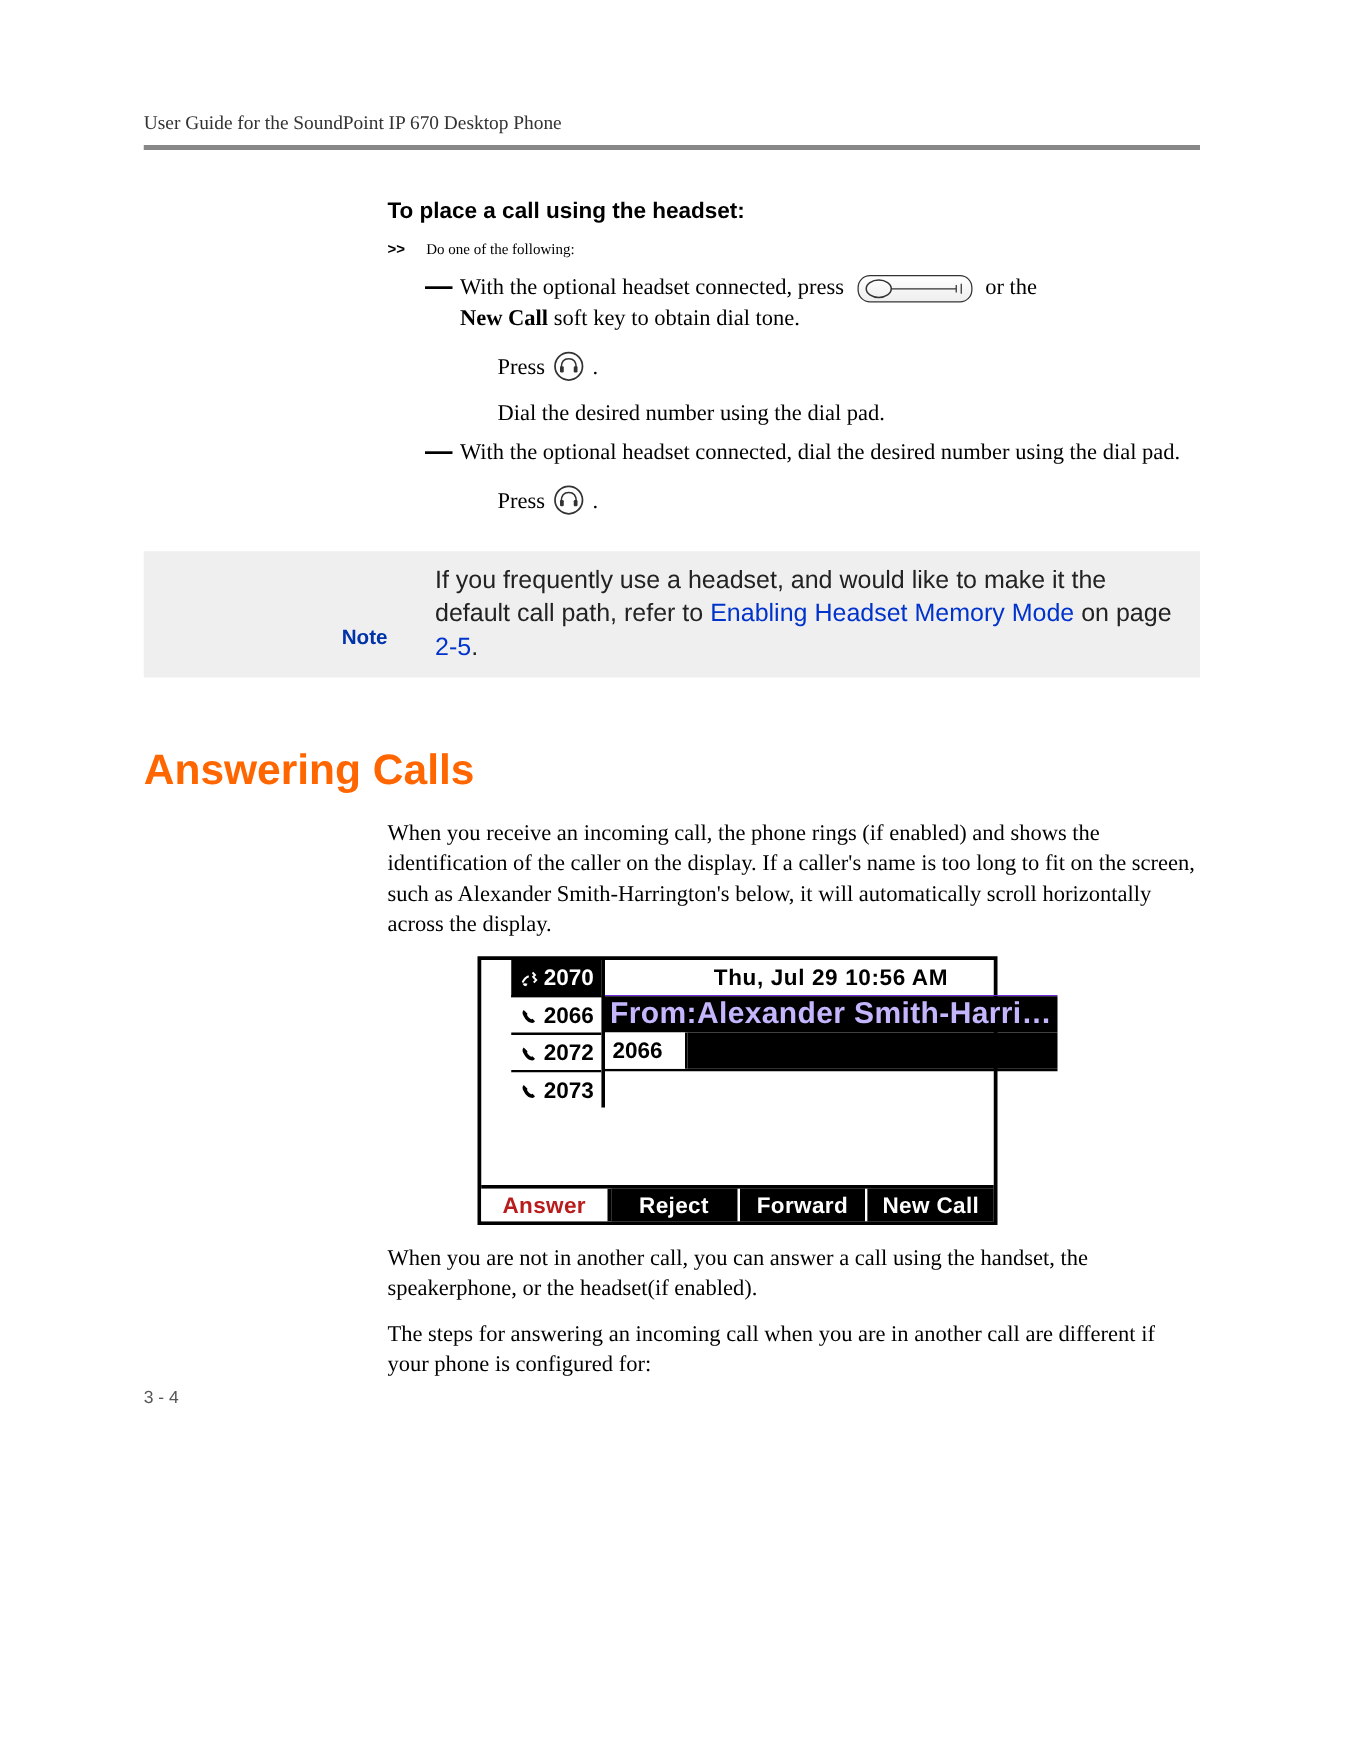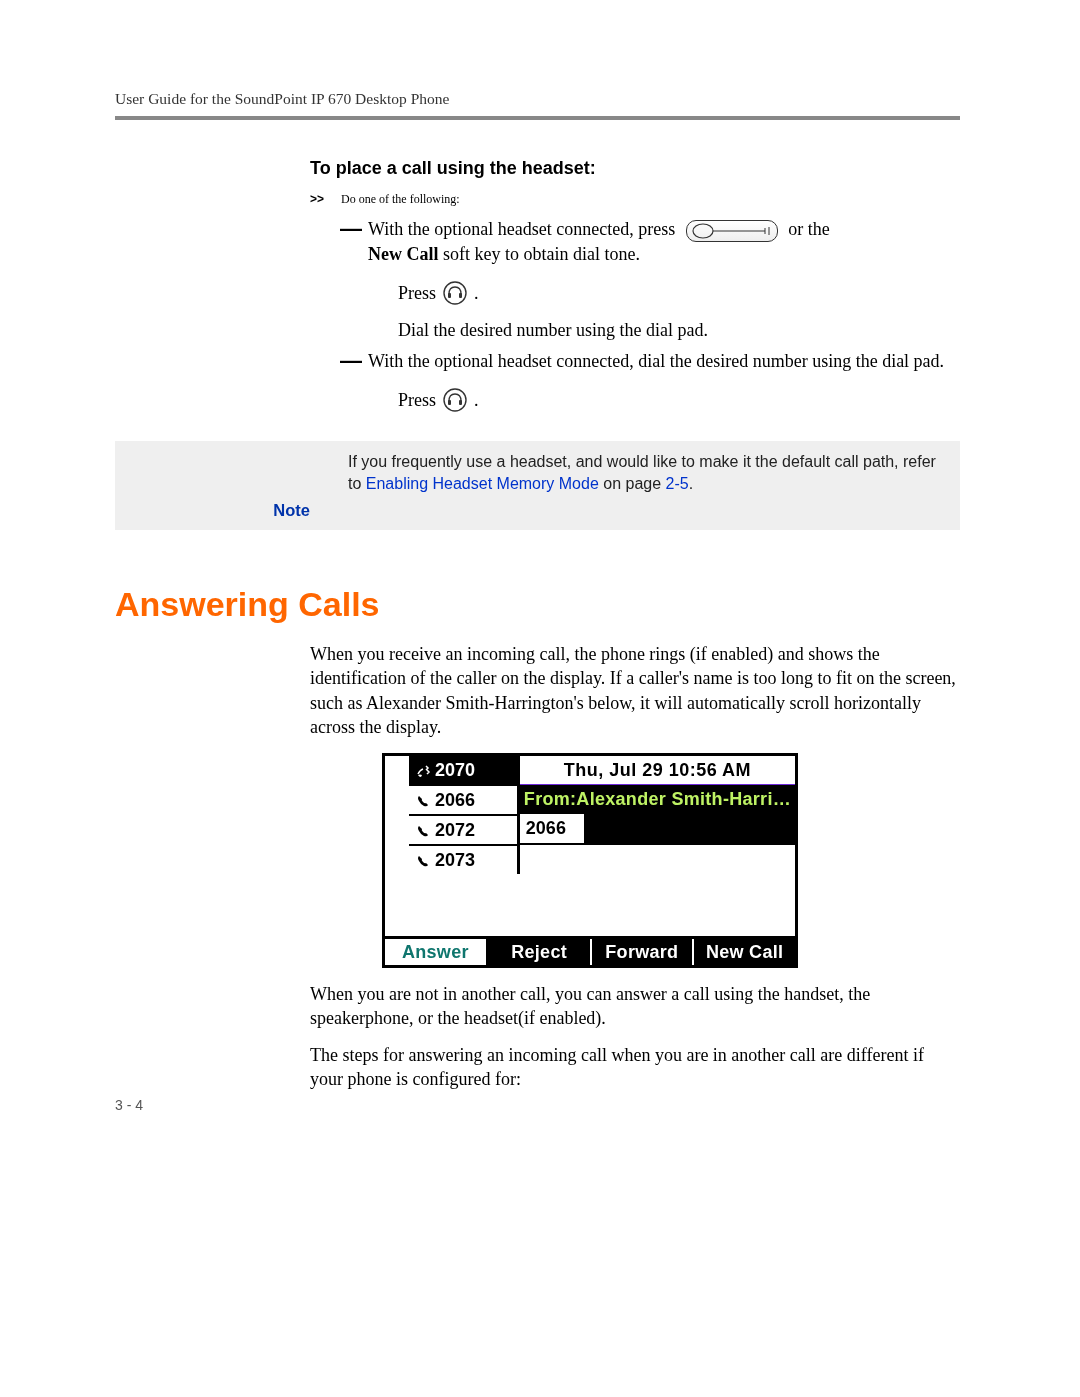--- a/index.html
+++ b/index.html
@@ -109,21 +109,21 @@
       font-family: Arial, Helvetica, sans-serif;
       font-weight: bold;
       color: #0033aa;
       font-size: 16.5px;
       padding-top: 2px;
       flex-shrink: 0;
       margin-top: 48px;
     }
     .note-body {
       font-family: Arial, Helvetica, sans-serif;
-      font-size: 16px;
+      font-size: 20px;
       line-height: 1.35;
       color: #222;
     }
     .note-body .link {
       color: #0033cc;
     }
     h1.section-heading {
       font-family: Arial, Helvetica, sans-serif;
       font-weight: bold;
       color: #ff6600;
@@ -174,23 +174,23 @@
       border-bottom: 1px solid #6d28d9;
       text-align: center;
       font-weight: bold;
       font-size: 18px;
       line-height: 28px;
       letter-spacing: 0.5px;
     }
     .call-from {
       height: 29px;
       background: #000;
-      color: #bef264;
-      font-weight: bold;
-      font-size: 18px;
+      color: #c4b5fd;
+      font-weight: bold;
+      font-size: 24px;
       padding: 0 4px;
       line-height: 28px;
       letter-spacing: 0.3px;
       white-space: nowrap;
       overflow: hidden;
     }
     .call-number-row {
       display: flex;
       height: 29px;
       border-bottom: 2px solid #000;
@@ -224,21 +224,21 @@
       background: #000;
       color: #fff;
       height: 26px;
       line-height: 26px;
       border-right: 2px solid #fff;
       letter-spacing: 0.3px;
     }
     .softkey:last-child { border-right: none; }
     .softkey.light {
       background: #fff;
-      color: #0f766e;
+      color: #b91c1c;
       border-right: 3px solid #000;
     }
     .page-num {
       position: absolute;
       bottom: 30px;
       left: 115px;
       font-family: Arial, Helvetica, sans-serif;
       font-size: 14px;
       color: #555;
     }

